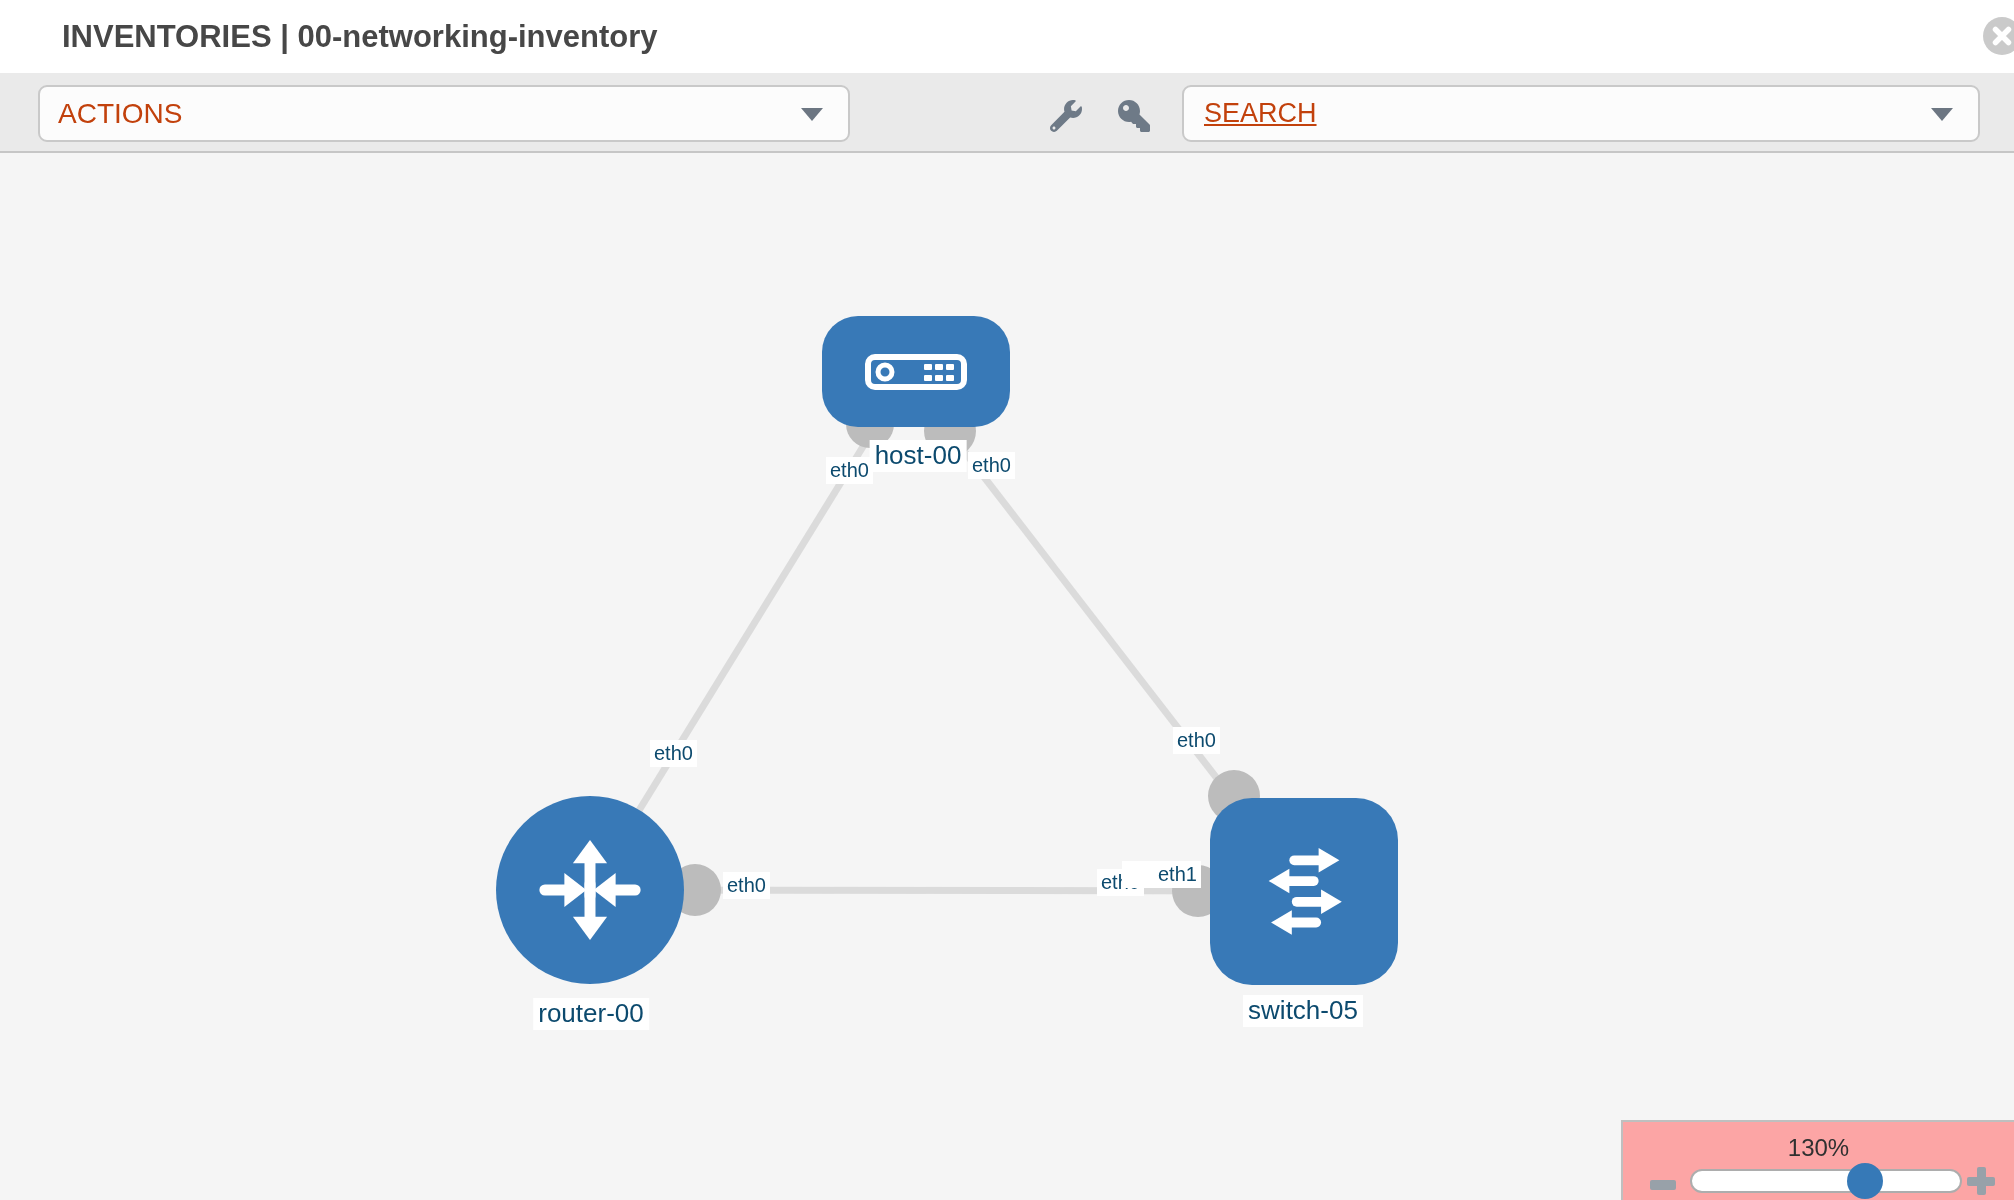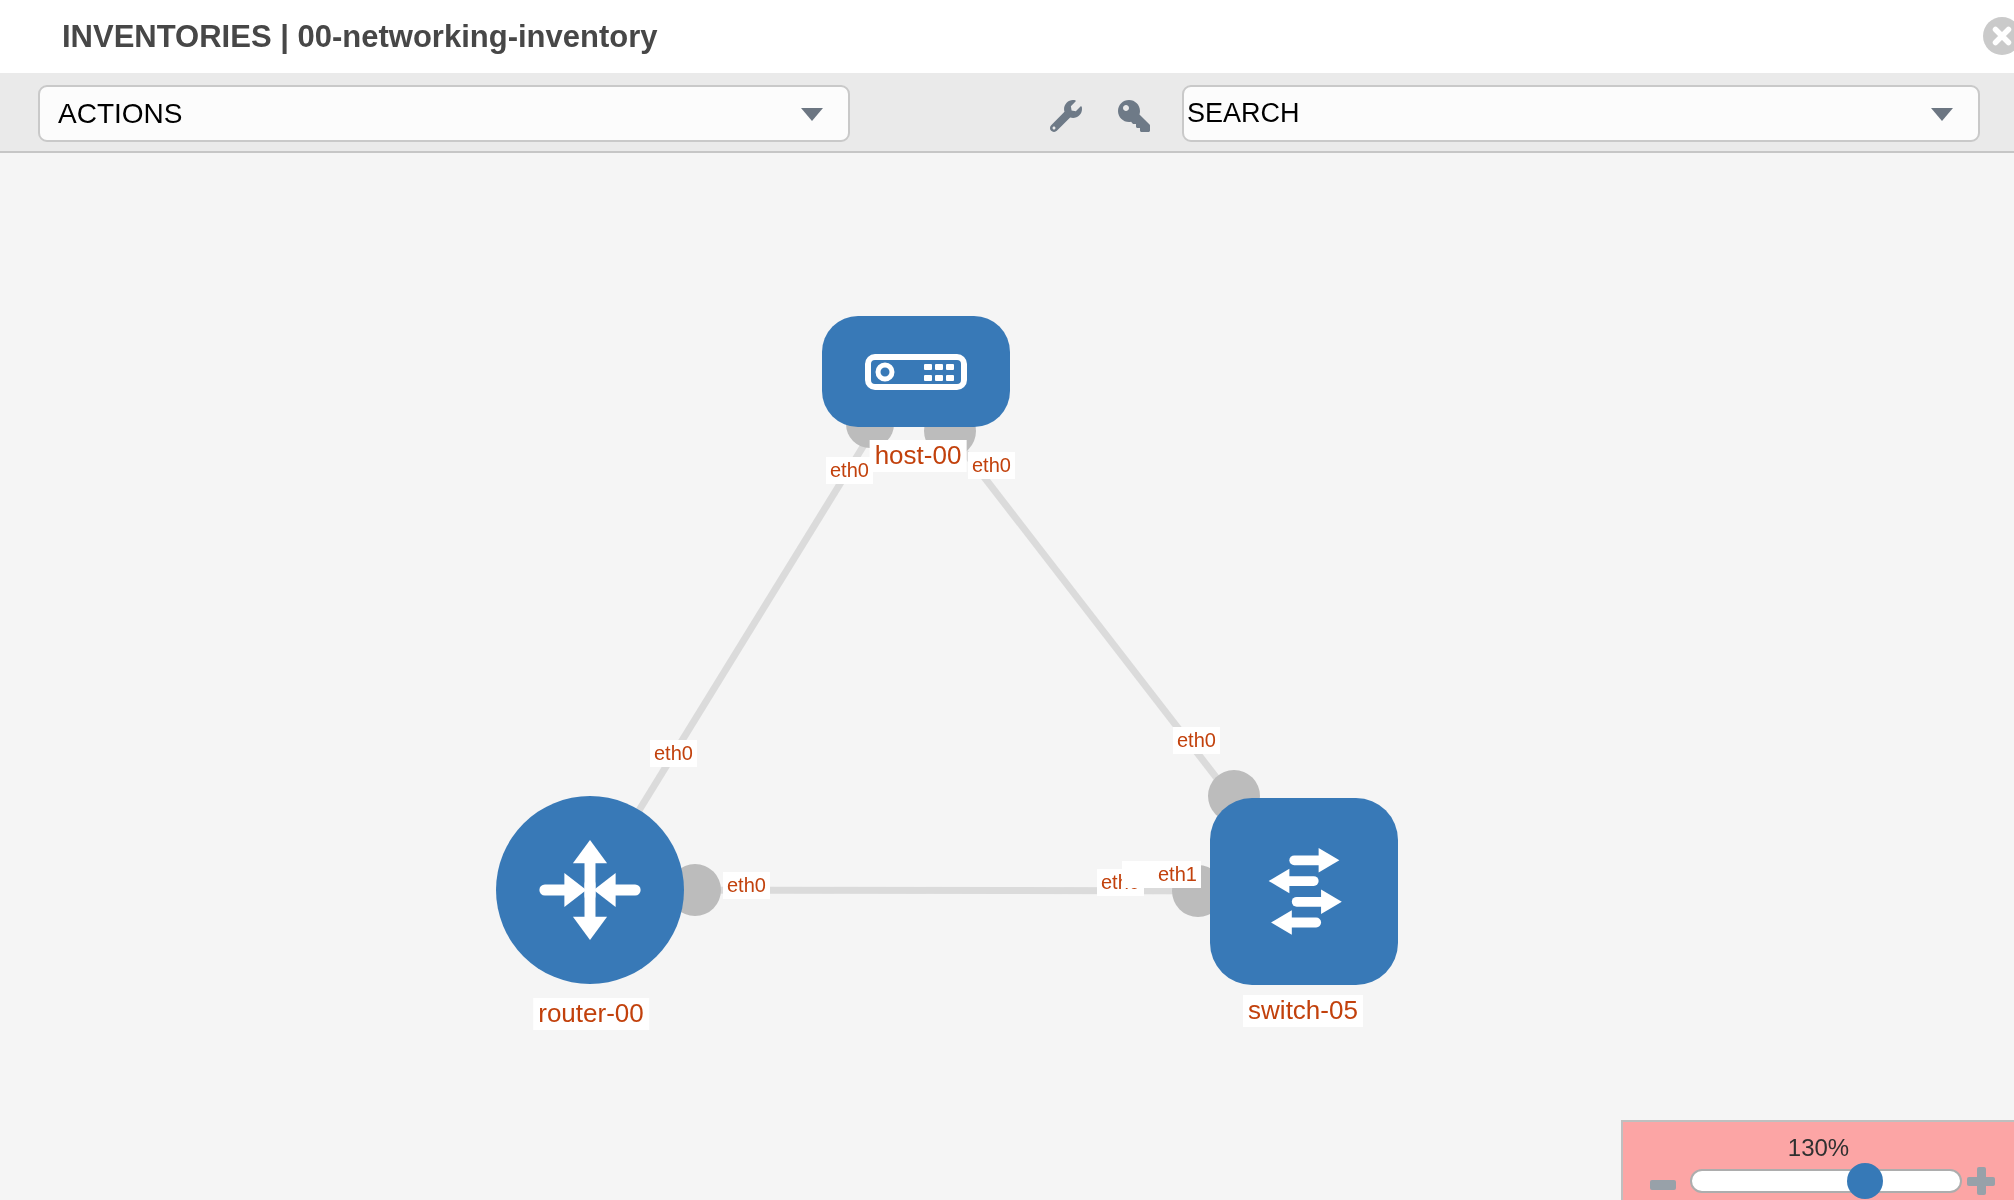--- a/index.html
+++ b/index.html
@@ -13,21 +13,21 @@
                 font-size:31px; font-weight:700; color:#474747; white-space:nowrap; }
   .close-btn { position:absolute; left:1958px; top:16px; width:40px; height:40px;
                border:none; background:transparent; padding:0; cursor:pointer; }
 
   
   .toolbar { position:absolute; left:0; top:73px; width:2014px; height:80px;
              background:#EAEAEA; border-bottom:2px solid #C6C6C6; }
   .select-box { position:absolute; top:12px; height:57px; background:#FCFCFC;
                 border:2px solid #C9C9C9; border-radius:9px; }
   .select-box .select-label { position:absolute; left:18px; top:0; height:53px; line-height:53px;
-                              font-size:28px; color:#000000; white-space:nowrap; }
+                              font-size:28px; color:#c2410c; white-space:nowrap; }
   .actions-box { left:38px; width:812px; }
   .search-box  { left:1182px; width:798px; }
   .chevron { position:absolute; right:25px; top:21px; width:0; height:0;
              border-left:11px solid transparent; border-right:11px solid transparent;
              border-top:13px solid #6C7682; }
   .icon-btn { position:absolute; top:24px; width:40px; height:40px; border:none;
               background:transparent; padding:0; cursor:pointer; }
   .wrench-btn { left:1046px; }
   .key-btn    { left:1114px; }
   .tool-icon { width:32px; height:32px; fill:#6E7A87; }
@@ -37,21 +37,21 @@
   .links-layer { position:absolute; left:0; top:0; width:2014px; height:1047px; }
   .link { stroke:#DBDBDB; stroke-width:7; }
   .port { fill:#BCBCBC; }
 
   .node { position:absolute; background:#3879B7; display:flex;
           align-items:center; justify-content:center; }
   .node-host   { left:822px; top:163px; width:188px; height:111px; border-radius:36px; }
   .node-router { left:496px; top:643px; width:188px; height:188px; border-radius:50%; }
   .node-switch { left:1210px; top:645px; width:188px; height:187px; border-radius:42px; }
 
-  .lbl { position:absolute; background:#FFF; color:#c2410c; white-space:nowrap; }
+  .lbl { position:absolute; background:#FFF; color:#0c4a6e; white-space:nowrap; }
   .node-lbl { font-size:26px; line-height:1.15; padding:1px 5px; transform:translateX(-50%); }
   .lbl-host   { left:918px;  top:287px;text-align:center; }
   .lbl-router { left:591px;  top:845px;text-align:right; }
   .lbl-switch { left:1303px; top:842px; }
   .if-lbl { font-size:20px; line-height:1.15; padding:2px 4px; }
   .if-a-host   { left:826px;  top:304px; }
   .if-a-router { left:650px;  top:587px; }
   .if-b-host   { left:968px;  top:299px; }
   .if-b-switch { left:1173px; top:574px; }
   .if-c-router { left:723px;  top:719px; }
@@ -104,21 +104,21 @@
       </svg>
     </button>
     <button class="icon-btn key-btn">
       <svg class="tool-icon" viewBox="0 0 512 512">
         <g transform="scale(-1,1) translate(-512,0)">
           <path d="M512 176c0 97.2-78.8 176-176 176-11.2 0-22.2-1.1-32.8-3.1l-24 27a24 24 0 0 1-18 8.1H224v40c0 13.3-10.7 24-24 24h-40v40c0 13.3-10.7 24-24 24H24c-13.3 0-24-10.7-24-24v-78.1c0-6.4 2.5-12.5 7-17L168.8 231c-5.7-17.2-8.8-35.7-8.8-55C160 78.8 238.8 0 336 0s176 78.5 176 176zM336 128c0 26.5 21.5 48 48 48s48-21.5 48-48-21.5-48-48-48-48 21.5-48 48z"></path>
         </g>
       </svg>
     </button>
     <div class="select-box search-box">
-      <span class="select-label" style="font-size:27px; left:3px;">SEARCH</span>
+      <span class="select-label" style="font-size:27px; left:20px;text-decoration:underline;">SEARCH</span>
       <span class="chevron"></span>
     </div>
   </div>
 
   <div class="canvas">
 
     <svg class="links-layer" viewBox="0 0 2014 1047">
       <line class="link" x1="872" y1="279" x2="590" y2="737"></line>
       <line class="link" x1="950" y1="280" x2="1304" y2="738"></line>
       <line class="link" x1="590" y1="737" x2="1304" y2="738"></line>

